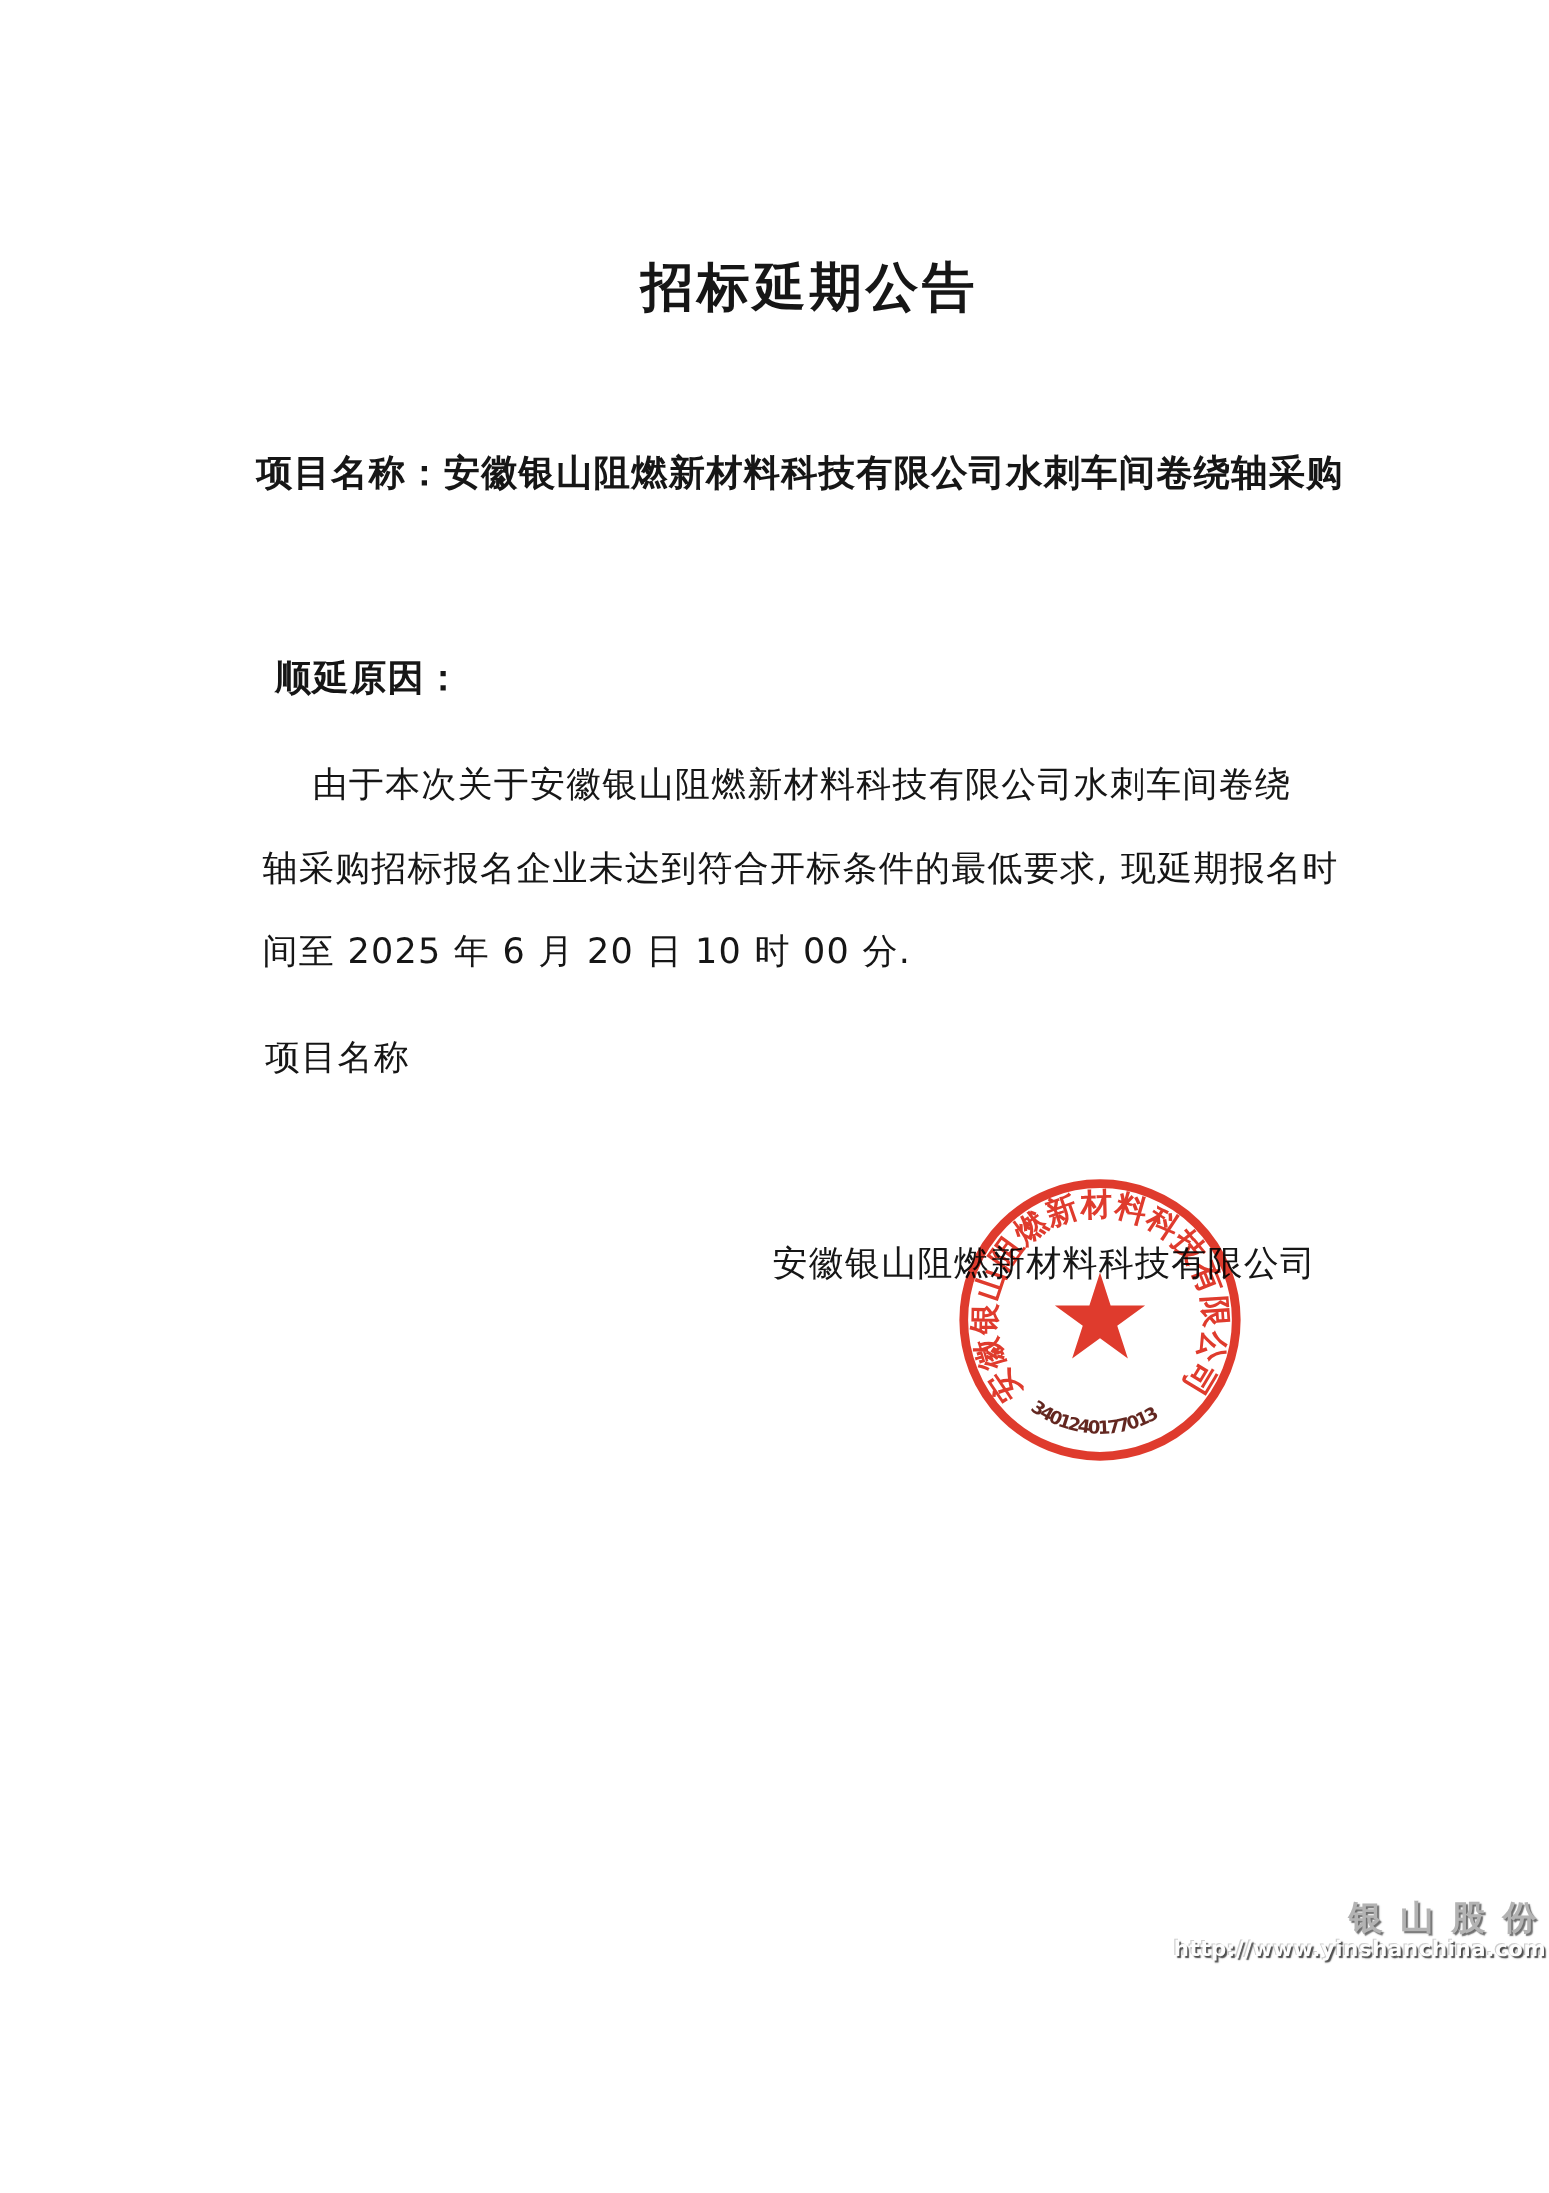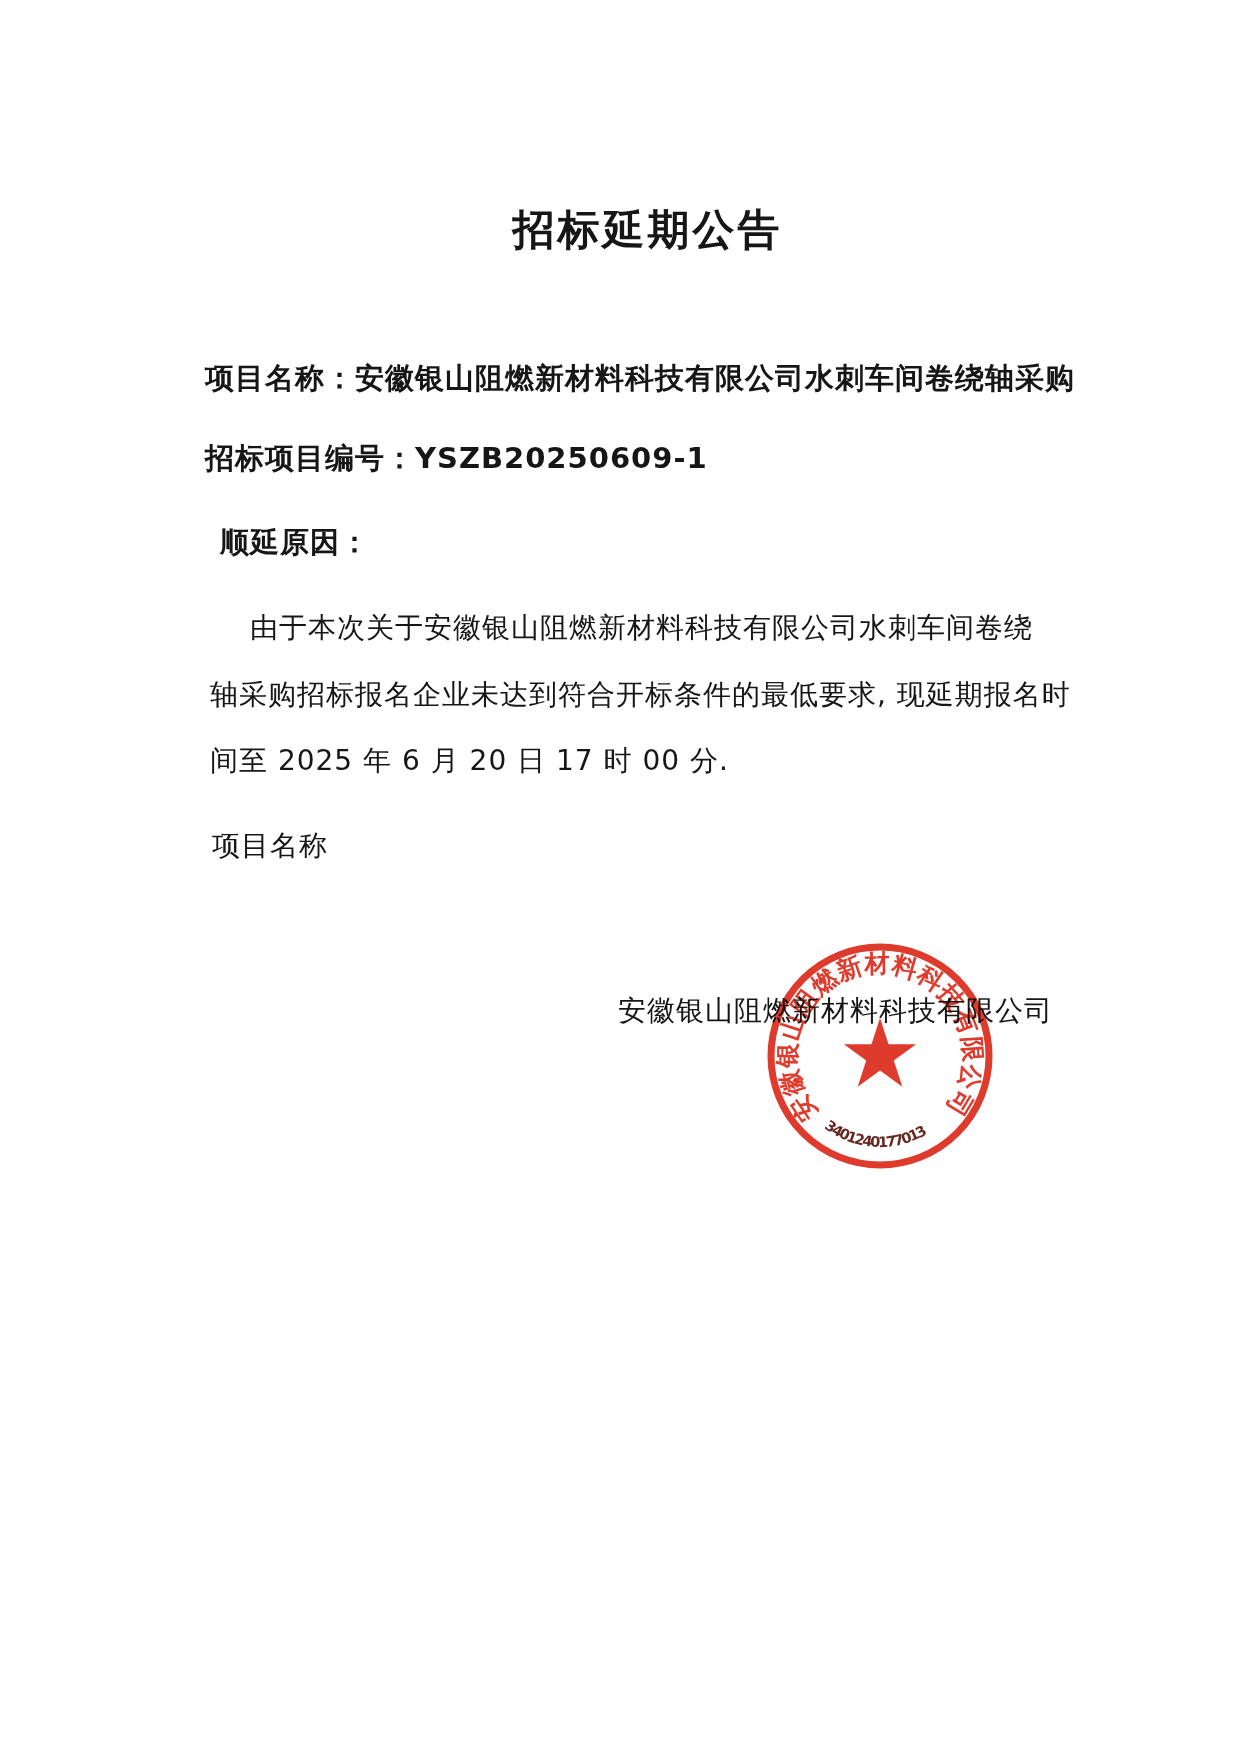--- a/index.html
+++ b/index.html
@@ -36,27 +36,26 @@
 </style>
 </head>
 <body>
 
 <div class="page">
 
   <div class="doc-title">招标延期公告</div>
 
   <div class="line field bold" style="top:361px;left:205px;">项目名称：安徽银山阻燃新材料科技有限公司水刺车间卷绕轴采购</div>
 
-  <div class="line field bold" style="top:441px;left:205px;">招标项目编号：YSZB20250609-1</div>
 
   <div class="line field bold" style="top:525px;left:220px;">顺延原因：</div>
 
   <div class="line" style="top:611px;left:250px;">由于本次关于安徽银山阻燃新材料科技有限公司水刺车间卷绕</div>
   <div class="line" style="top:678px;left:210px;">轴采购招标报名企业未达到符合开标条件的最低要求, 现延期报名时</div>
-  <div class="line" style="top:744px;left:210px;">间至 2025 年 6 月 20 日 17 时 00 分.</div>
+  <div class="line" style="top:744px;left:210px;">间至 2025 年 6 月 20 日 10 时 00 分.</div>
 
   <div class="line" style="top:829px;left:212px;">项目名称</div>
 
   <div class="line sig" style="top:994px;left:618px;">安徽银山阻燃新材料科技有限公司</div>
 
   <div class="seal-wrap">
     <svg viewBox="0 0 240 250" width="240" height="250">
       <defs>
         <path id="ringArc" d="M 57.6 182.3 A 84 84 0 1 1 180.4 182.3" fill="none"></path>
         <path id="codeArc" d="M 63 196.7 A 91 91 0 0 0 175 196.7" fill="none"></path>
@@ -65,14 +64,18 @@
       <polygon points="119,87 127.5,113.3 155.1,113.3 132.8,129.5 141.3,155.7 119,139.5 96.7,155.7 105.2,129.5 82.9,113.3 110.5,113.3" fill="#dd2a1b"></polygon>
       <text font-size="25" font-weight="bold" letter-spacing="1" fill="#dd2a1b">
         <textPath href="#ringArc" startOffset="0" textLength="385" lengthAdjust="spacing">安徽银山阻燃新材料科技有限公司</textPath>
       </text>
       <text font-size="14.5" font-weight="bold" letter-spacing="1.5" fill="#55140d">
         <textPath href="#codeArc" startOffset="0" textLength="112" lengthAdjust="spacing">3401240177013</textPath>
       </text>
     </svg>
   </div>
 
+  <div class="footer">
+    <div class="brand">银山股份</div>
+    <div class="url">http://www.yinshanchina.com</div>
+  </div>
 
 </div>
 
 </body></html>

